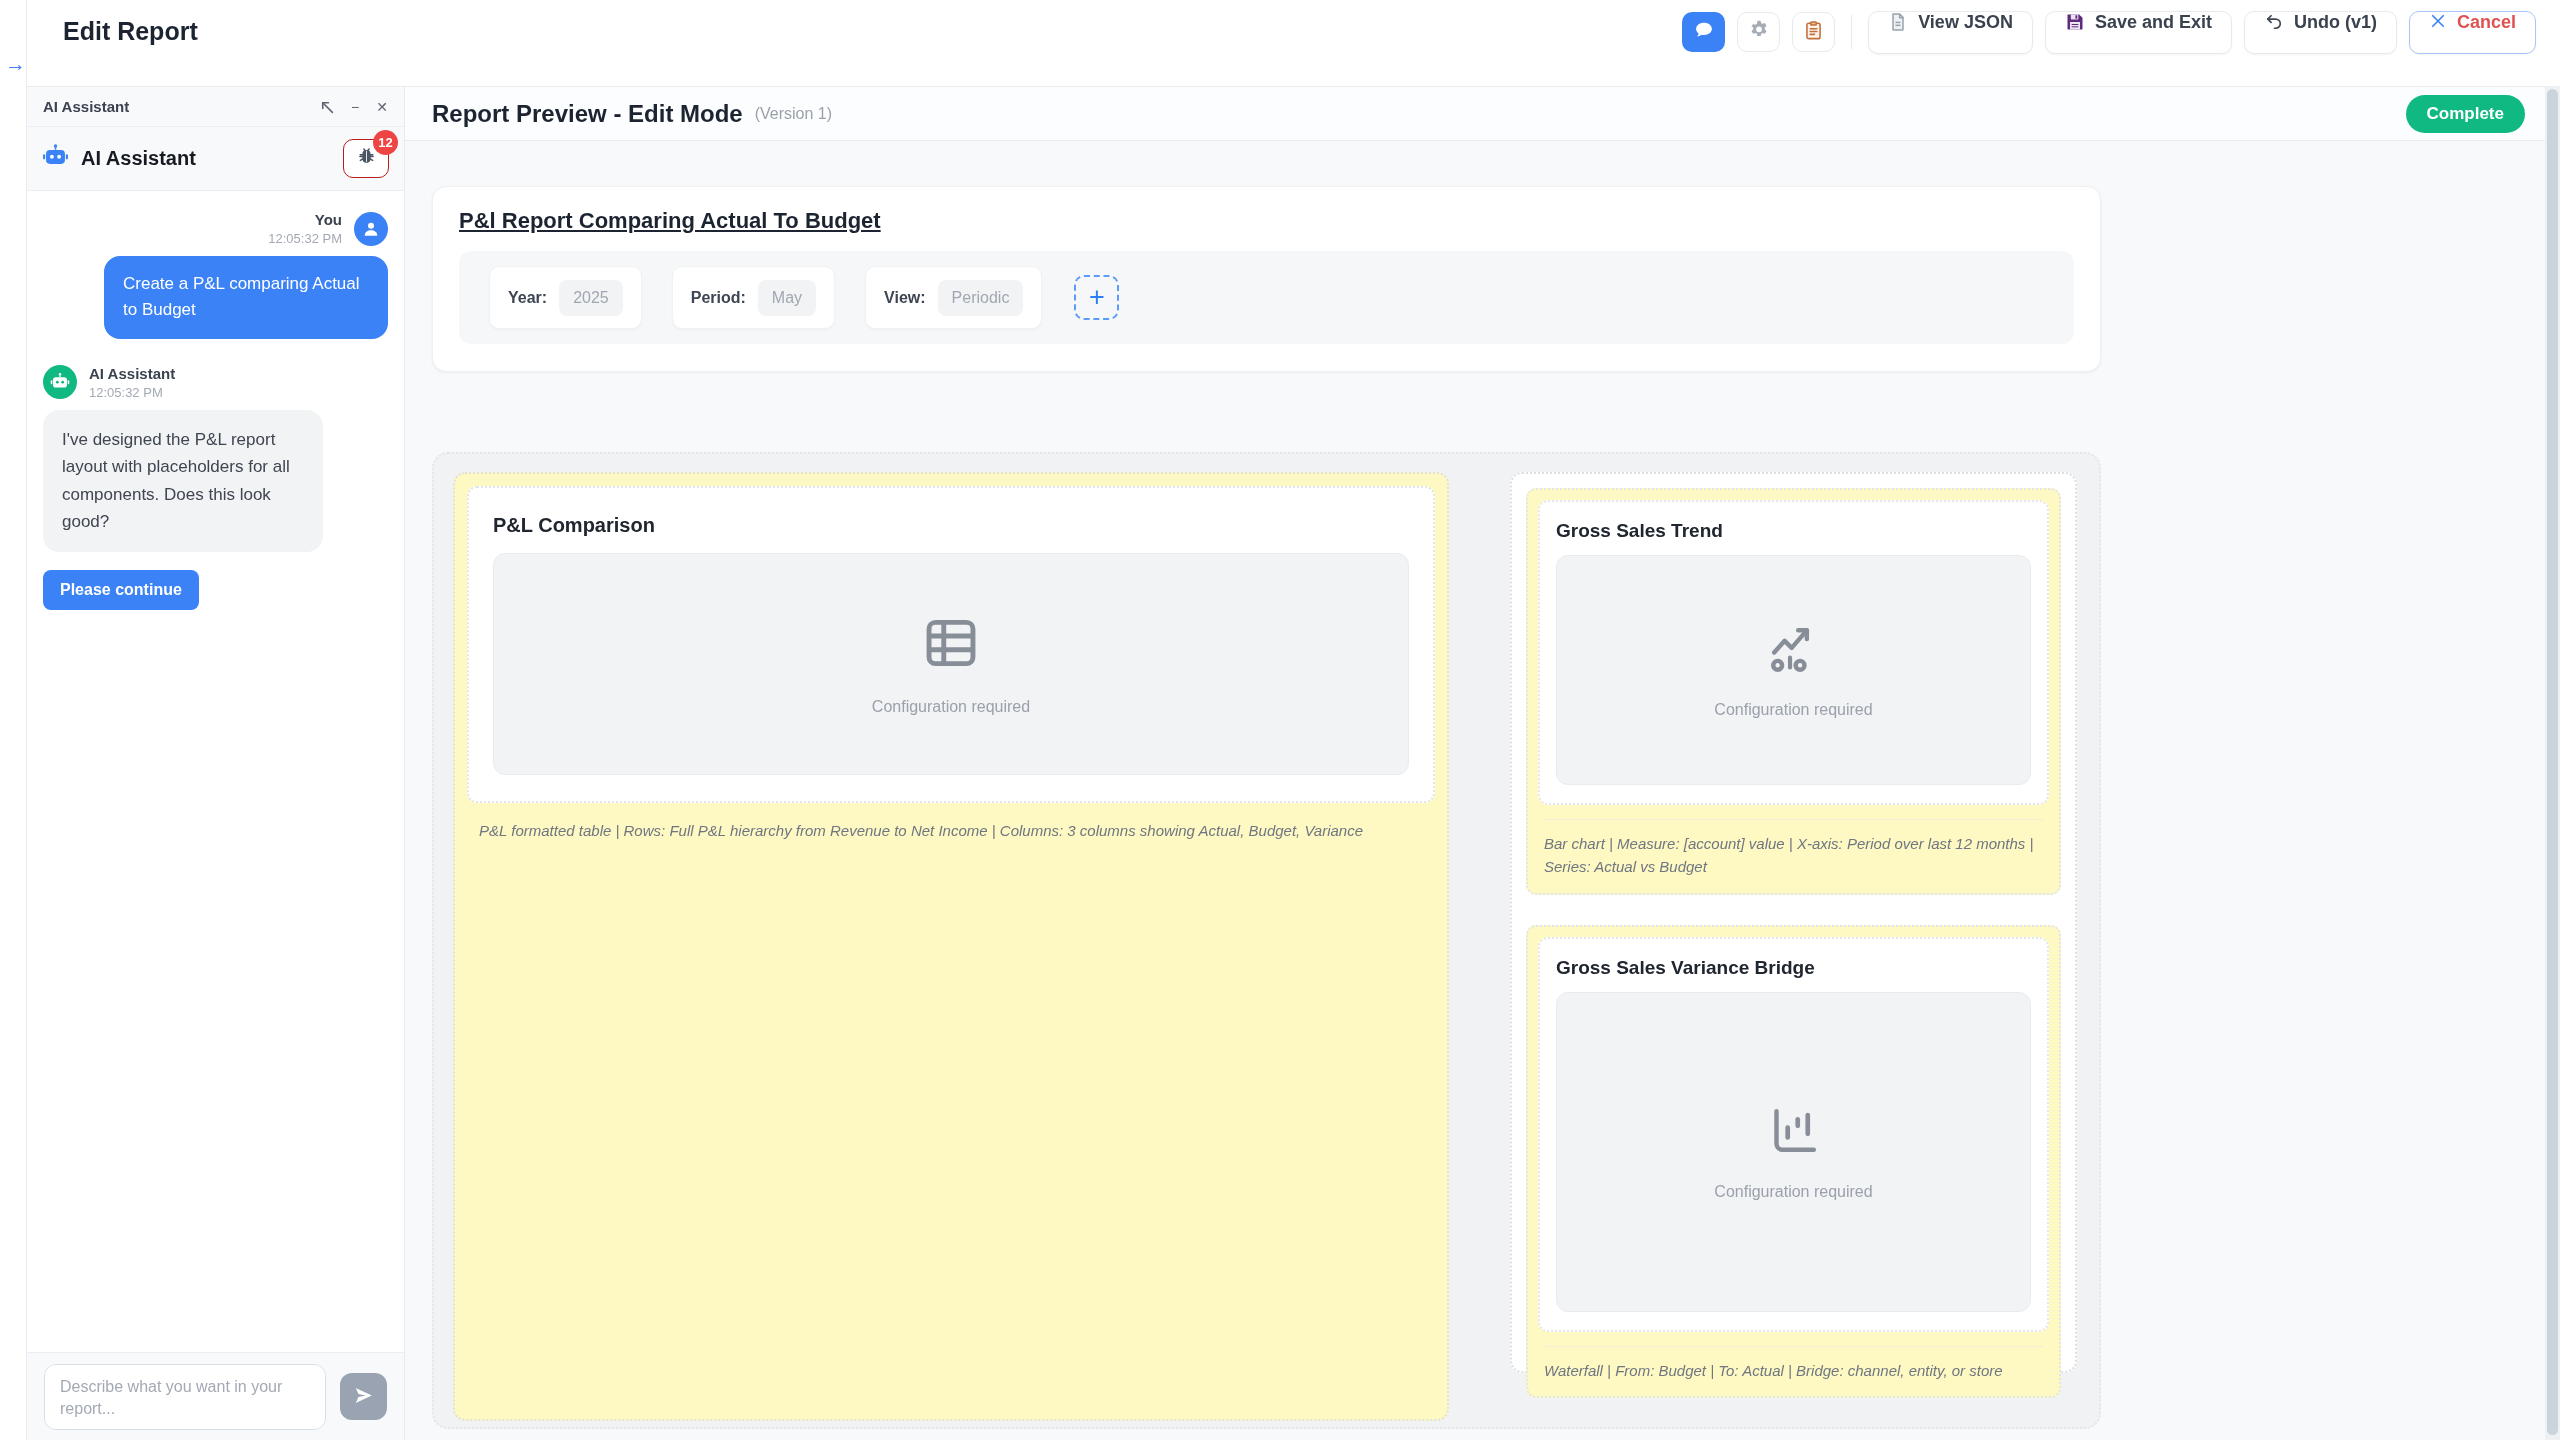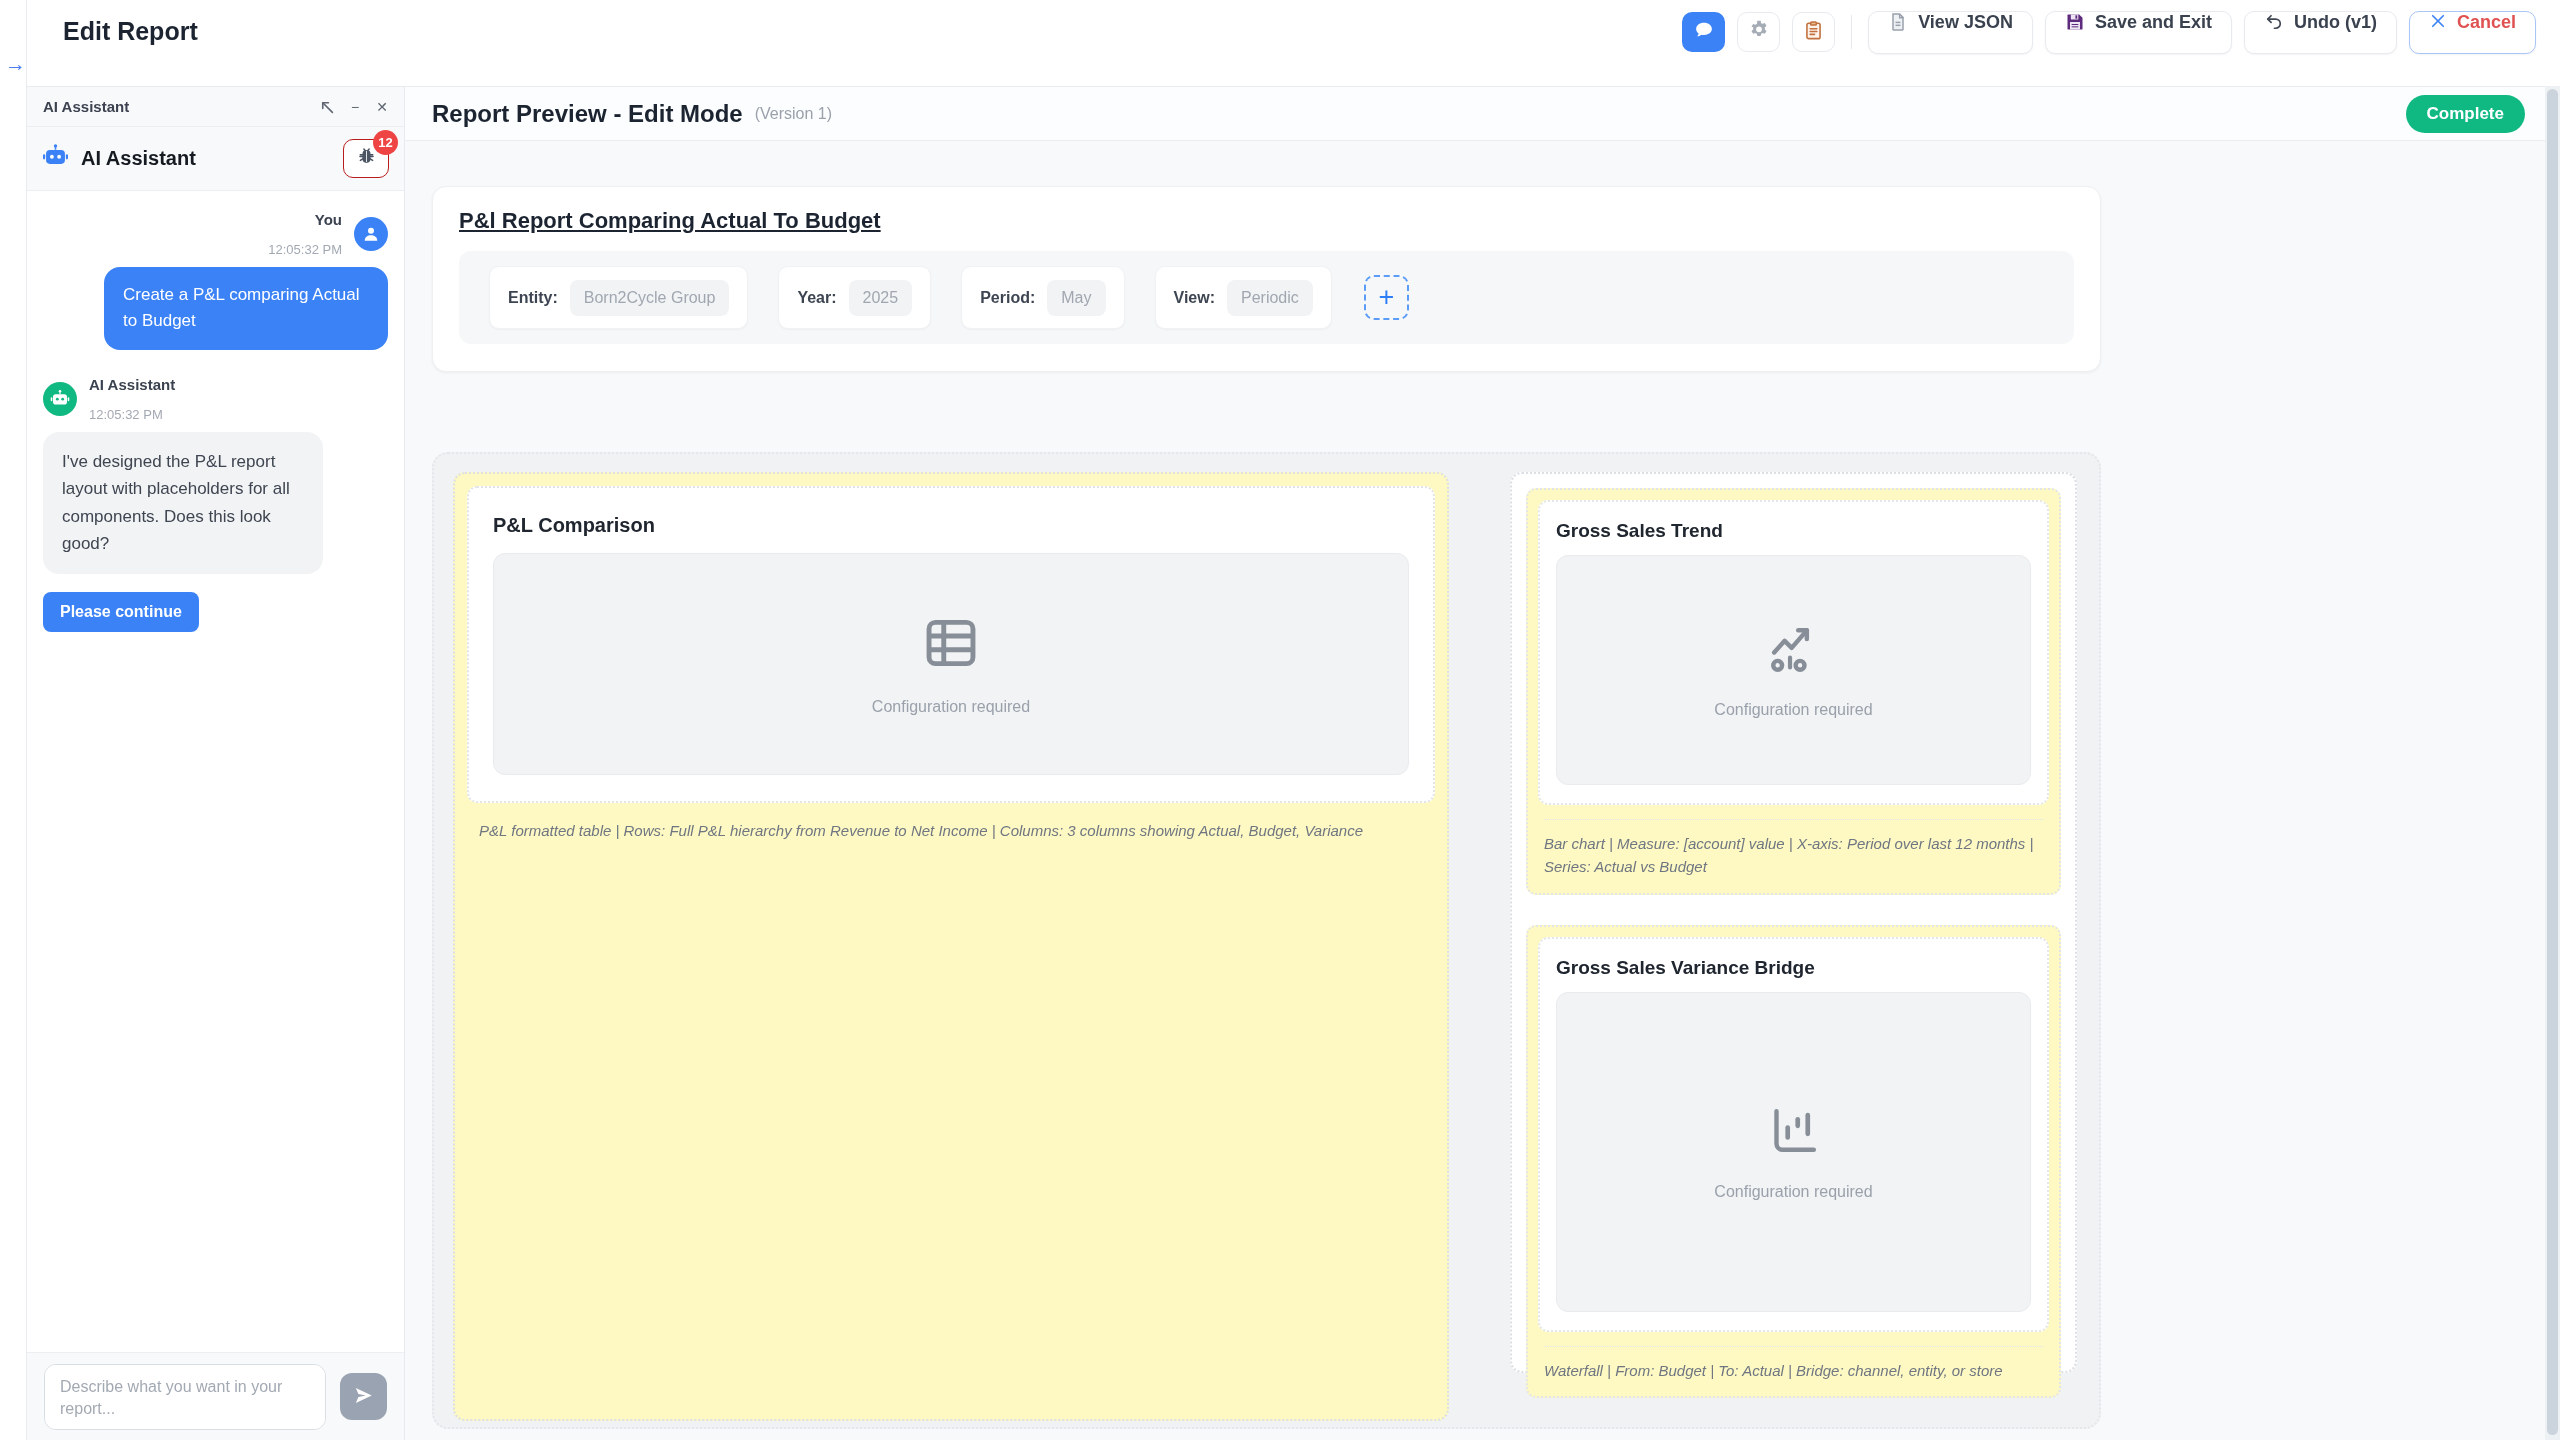--- a/index.html
+++ b/index.html
@@ -28,21 +28,21 @@
   .panel-controls { margin-left:auto; display:flex; align-items:center; gap:17px; color:#5f6672; }
   .panel-ctl { cursor:pointer; display:flex; align-items:center; font-size:14px; color:#5f6672; }
   .assistant-header { height:64px; flex:0 0 64px; display:flex; align-items:center; gap:12px; padding:0 15px; border-bottom:1px solid #eceef1; }
   .assistant-name { font-size:20px; font-weight:700; color:#161b22; }
   .bug-btn { margin-left:auto; position:relative; width:46px; height:39px; background:#fff; border:1px solid #b91c1c; border-radius:10px; display:flex; align-items:center; justify-content:center; cursor:pointer; }
   .debug-badge { position:absolute; top:-10px; right:-10px; min-width:25px; height:25px; padding:0 5px; border-radius:13px; background:#ef4444; color:#fff; font-size:13px; font-weight:700; display:flex; align-items:center; justify-content:center; }
   .chat { flex:1 1 auto; background:#fff; padding:20px 16px; overflow:hidden; }
   .meta-user { display:flex; justify-content:flex-end; align-items:center; gap:12px; margin-bottom:10px; }
   .meta-col-r { text-align:right; }
   .sender-name { font-size:15px; font-weight:600; color:#3b4350; }
-  .msg-time { font-size:13px; color:#a3a9b3; margin-top:14px; }
+  .msg-time { font-size:13px; color:#a3a9b3; margin-top:3px; }
   .avatar { width:34px; height:34px; border-radius:50%; display:flex; align-items:center; justify-content:center; flex:0 0 34px; }
   .avatar.blue { background:#3b82f6; }
   .avatar.green { background:#10b981; }
   .bubble-user { margin-left:auto; width:284px; background:#3b82f6; color:#fff; border-radius:16px; padding:15px 19px; font-size:17px; line-height:1.55; }
   .meta-ai { display:flex; align-items:center; gap:12px; margin:26px 0 10px; }
   .bubble-ai { width:280px; background:#f1f3f4; border-radius:16px; padding:16px 19px; color:#3f4551; font-size:17px; line-height:1.62; }
   .quick-reply { margin-top:18px; display:inline-block; background:#3b82f6; color:#fff; font-size:16px; font-weight:600; padding:11px 17px; border-radius:8px; border:none; cursor:pointer; font-family:inherit; }
   .input-bar { flex:0 0 88px; height:88px; border-top:1px solid #eceef1; background:#f8f9fa; display:flex; align-items:center; gap:14px; padding:0 17px; }
   .chat-input { flex:1; height:66px; background:#fff; border:1px solid #d9dee4; border-radius:12px; padding:11px 15px; font-size:16px; color:#3f4551; resize:none; font-family:inherit; line-height:1.4; }
   .chat-input::placeholder { color:#a3a9b3; }
@@ -261,24 +261,20 @@
       <span class="subheader-title">Report Preview - Edit Mode</span>
       <span class="subheader-version">(Version 1)</span>
       <button class="complete-btn">Complete</button>
     </div>
 
     <div class="content">
 
       <div class="title-card">
         <div class="report-title">P&amp;l Report Comparing Actual To Budget</div>
         <div class="filter-bar">
-          <div class="filter-chip">
-            <span class="filter-label">Entity:</span>
-            <span class="filter-value">Born2Cycle Group</span>
-          </div>
           <div class="filter-chip">
             <span class="filter-label">Year:</span>
             <span class="filter-value">2025</span>
           </div>
           <div class="filter-chip">
             <span class="filter-label">Period:</span>
             <span class="filter-value">May</span>
           </div>
           <div class="filter-chip">
             <span class="filter-label">View:</span>

